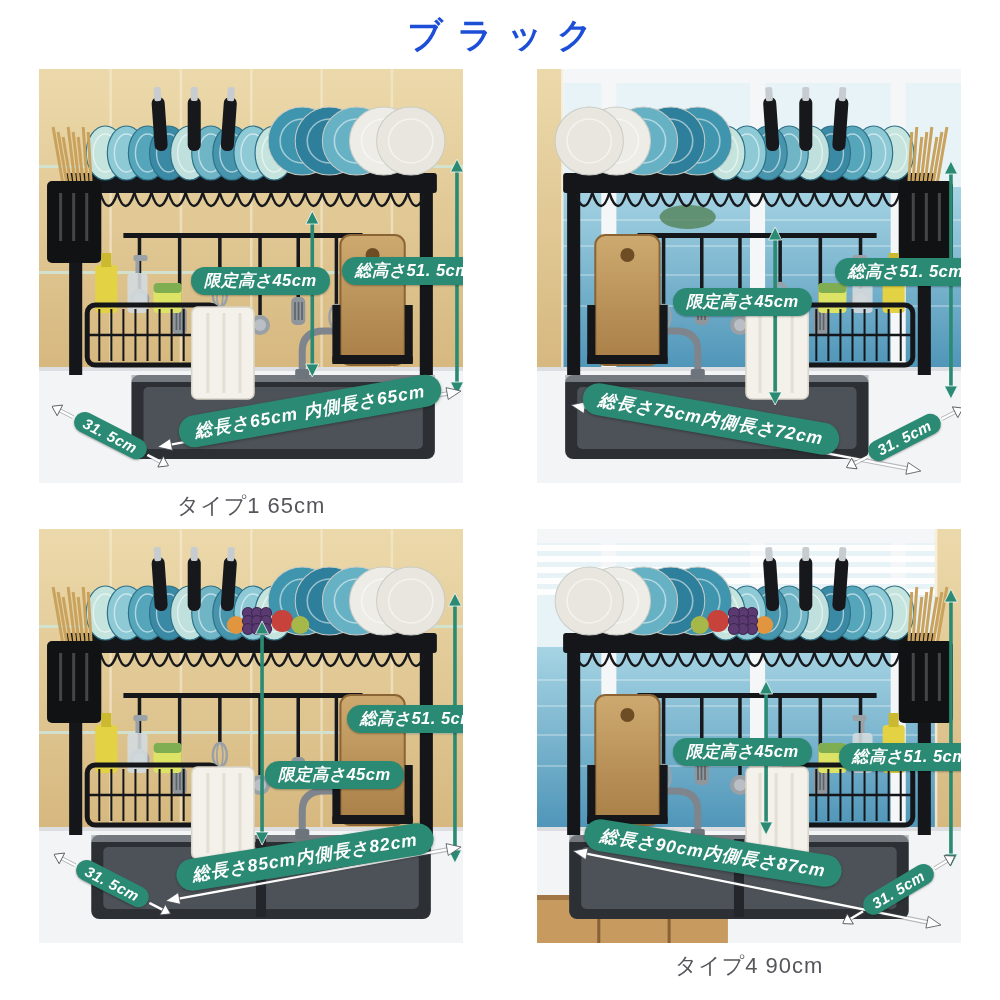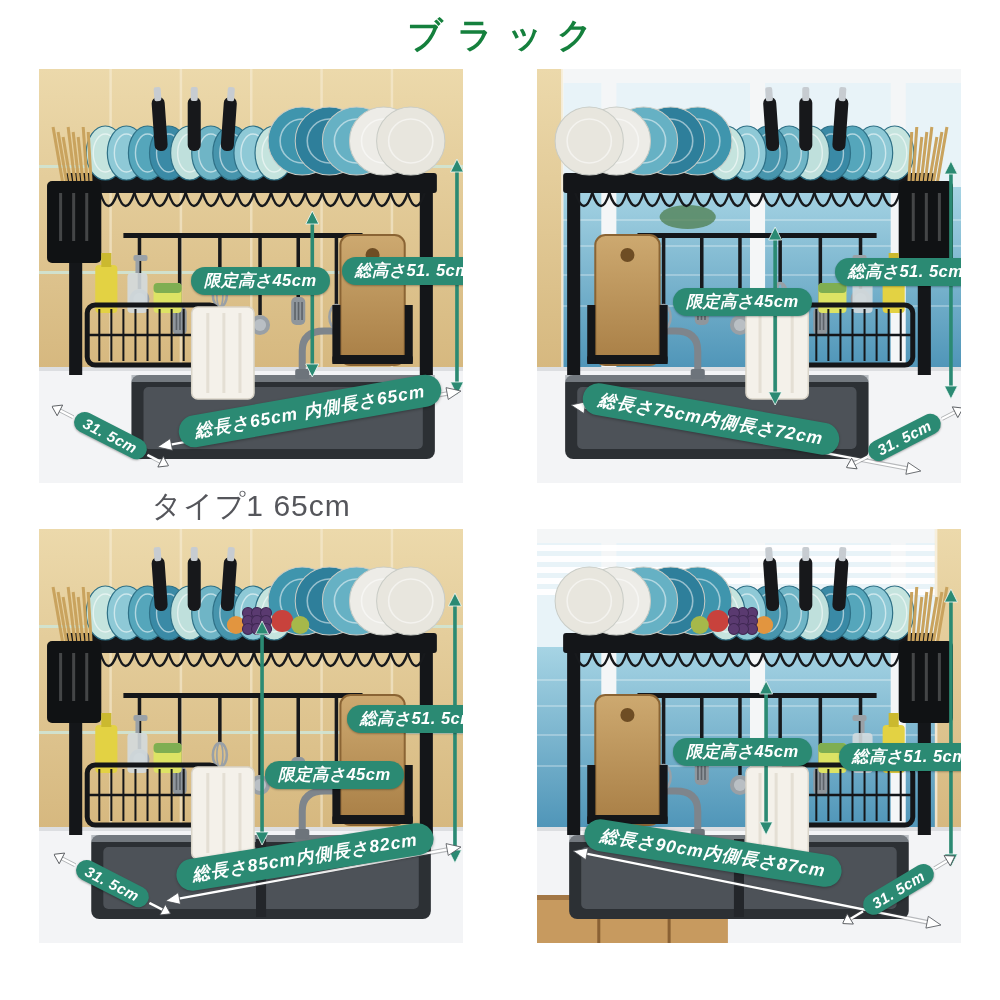--- a/index.html
+++ b/index.html
@@ -5,38 +5,38 @@
   html,body{margin:0;padding:0;background:#ffffff;}
   body{
     width:1000px;height:1000px;overflow:hidden;
     font-family:"Liberation Sans","DejaVu Sans",sans-serif;
     -webkit-font-smoothing:antialiased;
   }
   .page{position:relative;width:1000px;height:1000px;background:#fff;}
   .title{
     text-align:center;
     font-size:35px;font-weight:600;letter-spacing:14px;
-    color:#15803d;
+    color:#1d4ed8;
     padding:12px 0 10px 14px;
   }
   .grid{
     display:grid;
     grid-template-columns:424px 424px;
     column-gap:74px;
     row-gap:2px;
     justify-content:center;
   }
   figure.panel{margin:0;}
   .photo{
     position:relative;width:424px;height:414px;overflow:hidden;background:#f6f2e7;
   }
   svg.scene{position:absolute;left:0;top:0;width:100%;height:100%;display:block;}
   figcaption.caption{
     text-align:center;
-    font-size:30px;color:#55565b;letter-spacing:1px;
+    font-size:22px;color:#55565b;letter-spacing:1px;
     line-height:42px;height:42px;margin-top:2px;font-weight:400;
   }
   
   .badge{position:absolute;z-index:3;display:flex;align-items:center;gap:2px;transform-origin:center;}
   .pill{
     background:#2b8a73;color:#fff;border-radius:999px;
     padding:3px 13px;font-size:16.5px;font-style:italic;font-weight:600;
     white-space:nowrap;box-shadow:0 1px 2px rgba(0,0,0,.28);
     letter-spacing:.5px;
   }
@@ -897,16 +897,17 @@
               <polygon points="9,2 0,8 9,14" fill="#fff" stroke="#4a4e52" stroke-width=".8"></polygon>
             </svg>
           <span class="pill small">31. 5cm</span>
           <svg class="stub" width="24" height="16" viewBox="0 0 24 16">
               <line x1="0" y1="8" x2="17" y2="8" stroke="#4a4e52" stroke-width="4" opacity=".4"></line>
               <line x1="0" y1="8" x2="17" y2="8" stroke="#fff" stroke-width="2.4"></line>
               <polygon points="15,2 24,8 15,14" fill="#fff" stroke="#4a4e52" stroke-width=".8"></polygon>
             </svg>
         </div>
       </div>
+      <figcaption class="caption">タイプ4 90cm</figcaption>
     </figure>
 
   </div>
 </div>
 
 </body></html>

